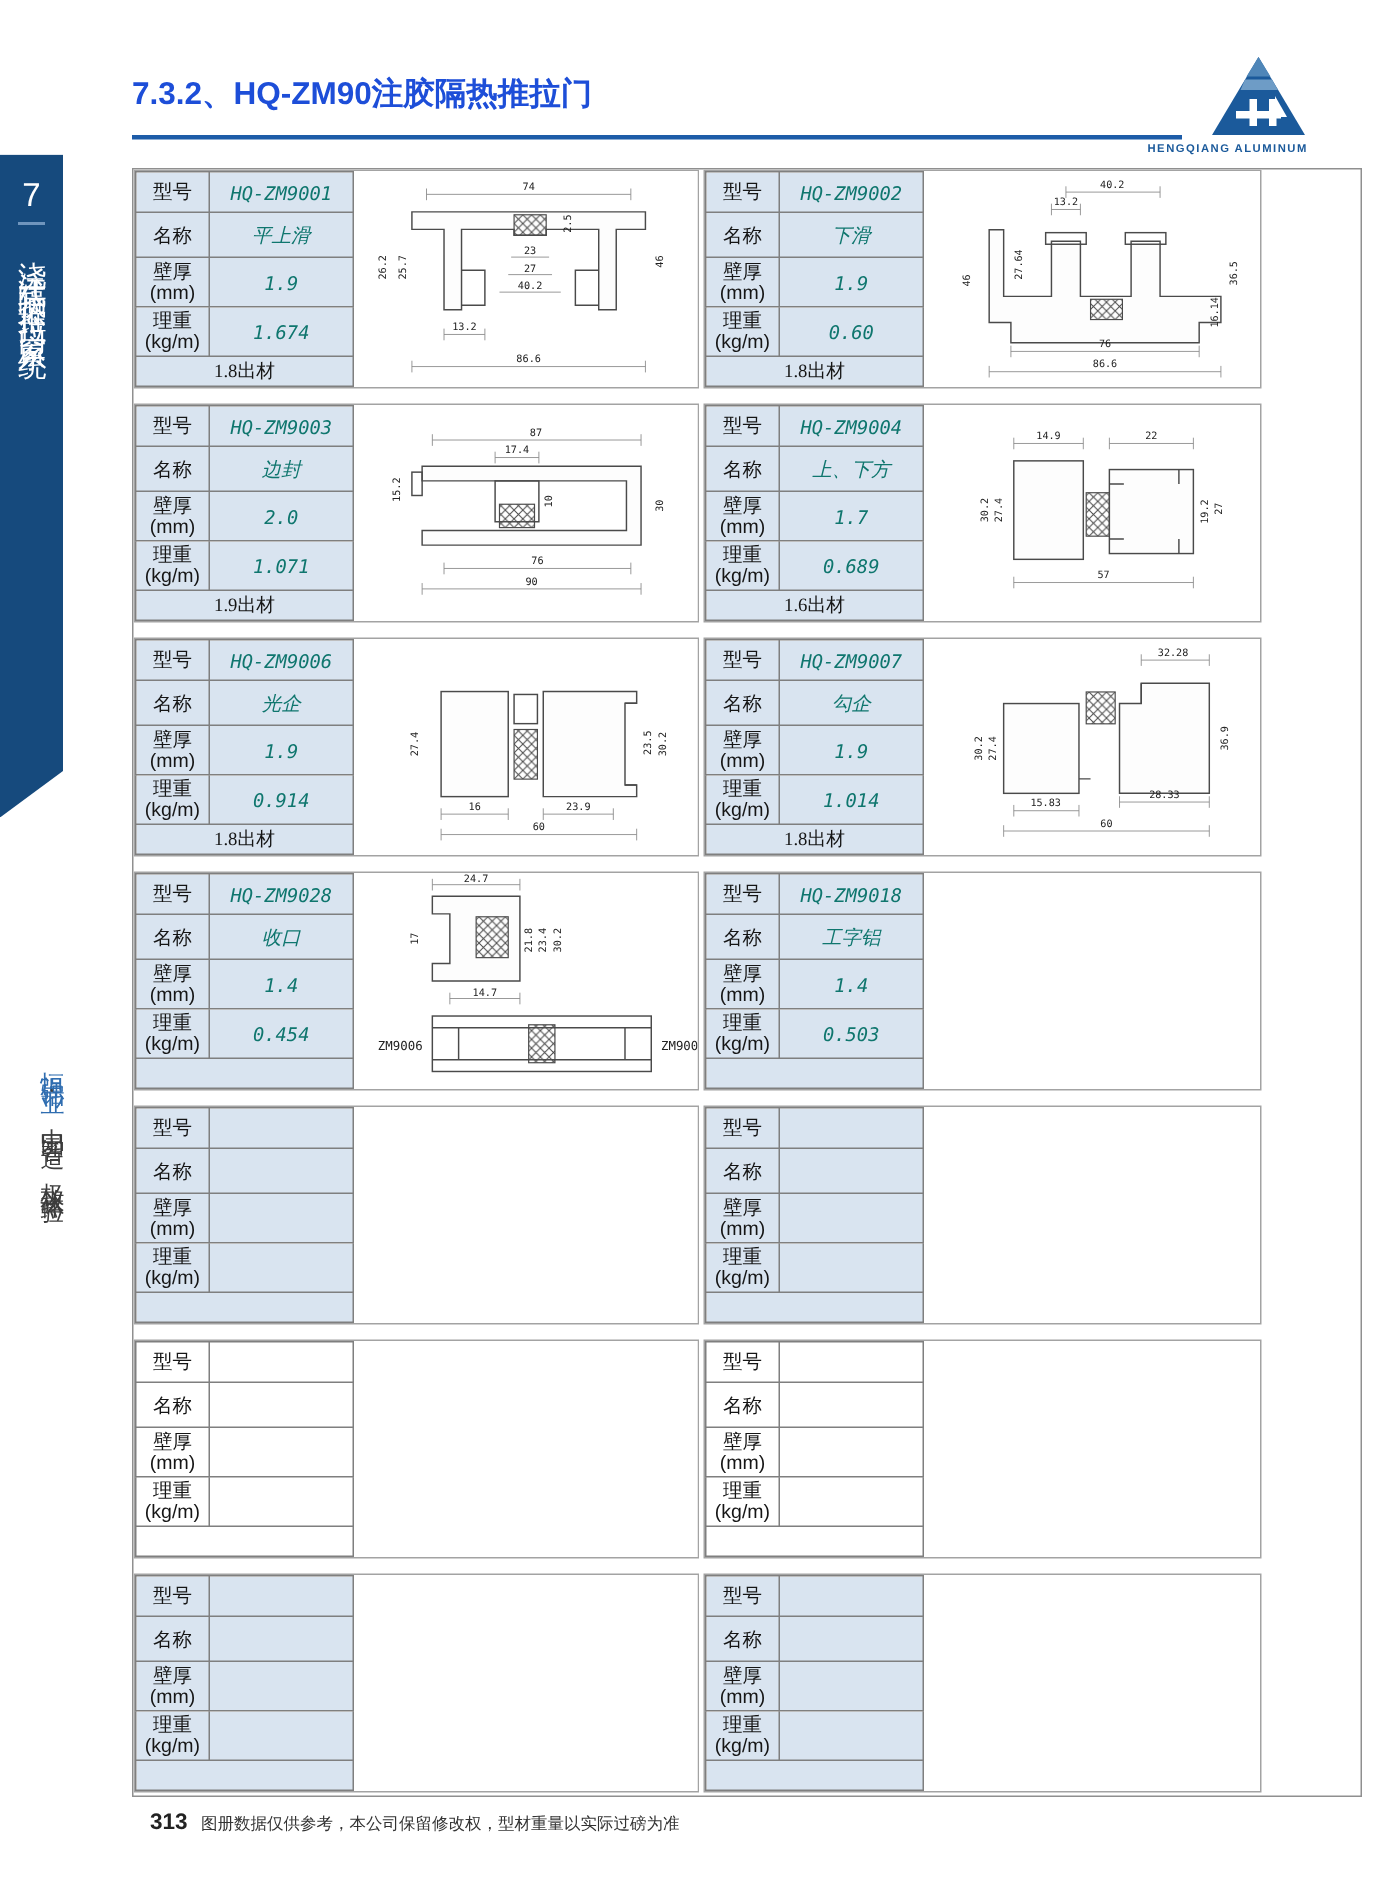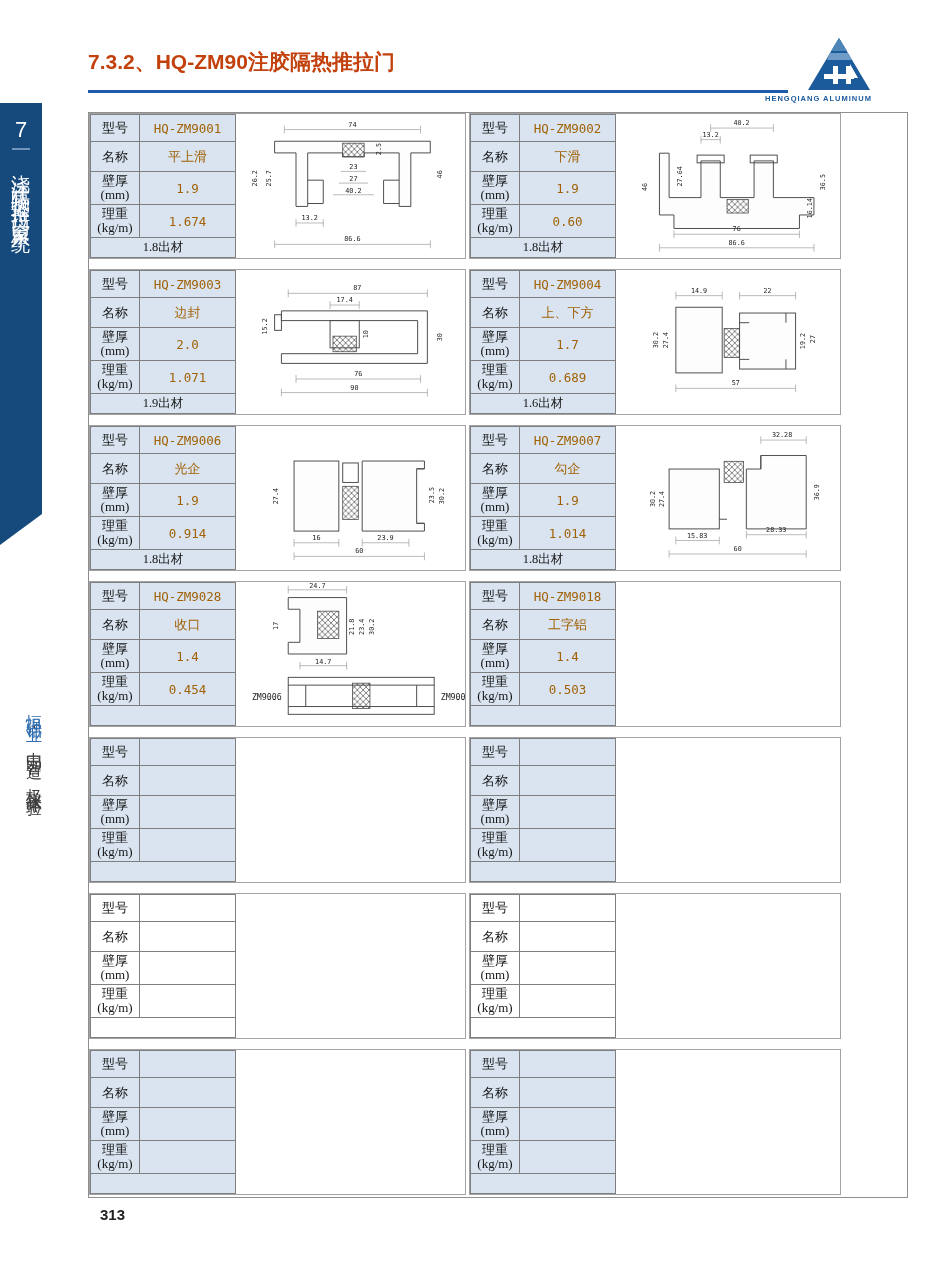--- a/index.html
+++ b/index.html
@@ -13,39 +13,39 @@
   .chap-num{font-size:22px;line-height:1;color:#fff;}
   .chap-rule{width:18px;height:2px;background:#6f95bd;margin:7px 0 9px;}
   .chap-title{writing-mode:vertical-rl;text-orientation:upright;font-size:19px;letter-spacing:6px;
     line-height:1;color:#fff;}
   .side-slogan{position:absolute;left:0;top:562px;width:42px;height:370px;display:flex;justify-content:center;
     writing-mode:vertical-rl;text-orientation:upright;font-size:16px;letter-spacing:4px;line-height:1;}
   .side-slogan .brand{color:#2f6db0;}
   .side-slogan .rest{color:#3c3c3c;}
 
   
-  .page-title{position:absolute;left:88px;top:48px;margin:0;font-size:21px;font-weight:bold;color:#c2410c;}
+  .page-title{position:absolute;left:88px;top:48px;margin:0;font-size:21px;font-weight:bold;color:#1d4ed8;}
   .title-rule{position:absolute;left:88px;top:90px;width:700px;height:3px;background:#1d5ca8;}
   .logo{position:absolute;left:765px;top:36px;width:148px;text-align:left;}
   .logo svg{display:block;margin:0 auto;}
   .logo-text{margin-top:2px;font-size:7.5px;font-weight:bold;letter-spacing:1px;color:#1b5a9b;}
 
   
   .grid{position:absolute;left:88px;top:112px;width:820px;height:1086px;border:1px solid #8f8f8f;
         box-sizing:border-box;display:flex;flex-direction:column;row-gap:10px;background:#fff;}
   .row{display:flex;column-gap:3px;height:146px;flex:none;}
   .card{border:1px solid #a3a3a3;box-sizing:border-box;display:flex;background:#fff;}
   .card.c1{width:377px;}
   .card.c2{width:372px;}
   .spec{width:146px;flex:none;border-collapse:collapse;table-layout:fixed;height:100%;}
   .spec td{border:1px solid #7f7f7f;background:#d9e4f0;padding:0 1px;text-align:center;overflow:hidden;}
   .card.plain .spec td{background:#fff;}
-  .spec .lbl{width:46px;font-family:Liberation Serif, serif;font-size:13px;color:#151515;}
+  .spec .lbl{width:46px;font-family:Liberation Sans, sans-serif;font-size:13px;color:#151515;}
   .spec .lbl div{line-height:14px;}
-  .spec .val{font-family:"DejaVu Sans Mono",monospace;font-size:12.5px;color:#a16207;}
+  .spec .val{font-family:"DejaVu Sans Mono",monospace;font-size:12.5px;color:#0f766e;font-style:italic;}
   .spec .cn{font-family:"Liberation Serif",serif;font-size:13px;}
   .spec tr:nth-child(1) td{height:26px;}
   .spec tr:nth-child(2) td{height:29px;margin-top:44px;}
   .spec tr:nth-child(3) td{height:32px;}
   .spec tr:nth-child(4) td{height:32px;}
   .spec .yield{font-family:"Liberation Serif",serif;font-size:12.5px;color:#151515;}
   .draw{flex:1;background:#fff;position:relative;text-align:center;}
   .draw svg{display:block;width:100%;height:100%;}
 
   
@@ -692,15 +692,16 @@
         </tbody>
           </table>
         <div class="draw"></div>
       </div>
     </div>
 
   </div>
 
   <div class="footer">
     <span class="pageno">313</span>
+    <span class="footnote">图册数据仅供参考，本公司保留修改权，型材重量以实际过磅为准</span>
   </div>
 
 </div>
 
 </body></html>

